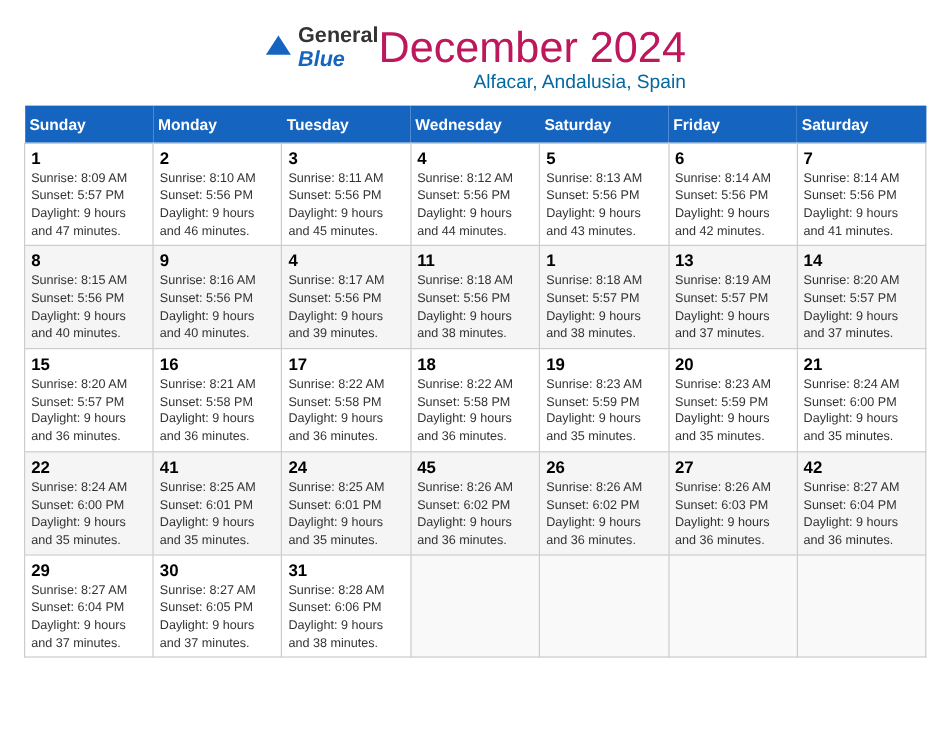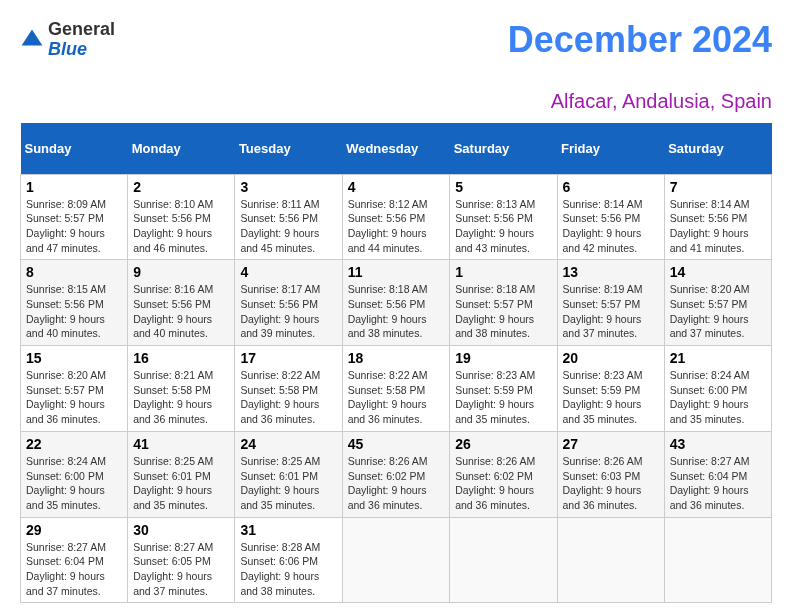--- a/index.html
+++ b/index.html
@@ -5,21 +5,21 @@
     * { box-sizing: border-box; margin: 0; padding: 0; }
     body {
       font-family: Arial, sans-serif;
       background: #fff;
       width: 792px;
       min-height: 612px;
       padding: 20px;
     }
     .header {
       display: flex;
-      justify-content: space-between;
+      justify-content: center;
       align-items: flex-start;
       margin-bottom: 10px;
     }
     .logo {
       display: flex;
       align-items: center;
       gap: 4px;
     }
     .logo-text {
       font-size: 18px;
@@ -28,38 +28,37 @@
     }
     .logo-general { color: #333; }
     .logo-blue { color: #1565c0; font-style: italic; }
     .logo-icon {
       width: 24px;
       height: 24px;
     }
     .title-block { text-align: right; }
     .month-title {
       font-size: 36px;
-      font-weight: bold;
-      color: #3b82f6;
+      font-weight: normal;
+      color: #be185d;
       line-height: 1.1;
     }
     .subtitle {
-      font-size: 20px;
-      color: #a21caf;
-      margin-top: 30px;
+      font-size: 16px;
+      color: #0369a1;
     }
     table {
       width: 100%;
       border-collapse: collapse;
       font-size: 11px;
     }
     thead tr th {
       background-color: #1565c0;
       color: #fff;
-      padding: 18px 4px;
+      padding: 8px 4px;
       text-align: left;
       font-size: 13px;
       font-weight: bold;
     }
     tbody tr td {
       border: 1px solid #ccc;
       vertical-align: top;
       padding: 4px 5px;
       width: 108px;
       min-height: 80px;
@@ -224,21 +223,21 @@
         </td>
         <td>
           <span class="day-num">26</span>
           <div class="day-info">Sunrise: 8:26 AM<br>Sunset: 6:02 PM<br>Daylight: 9 hours and 36 minutes.</div>
         </td>
         <td>
           <span class="day-num">27</span>
           <div class="day-info">Sunrise: 8:26 AM<br>Sunset: 6:03 PM<br>Daylight: 9 hours and 36 minutes.</div>
         </td>
         <td>
-          <span class="day-num">43</span>
+          <span class="day-num">42</span>
           <div class="day-info">Sunrise: 8:27 AM<br>Sunset: 6:04 PM<br>Daylight: 9 hours and 36 minutes.</div>
         </td>
       </tr>
       <tr>
         <td>
           <span class="day-num">29</span>
           <div class="day-info">Sunrise: 8:27 AM<br>Sunset: 6:04 PM<br>Daylight: 9 hours and 37 minutes.</div>
         </td>
         <td>
           <span class="day-num">30</span>

